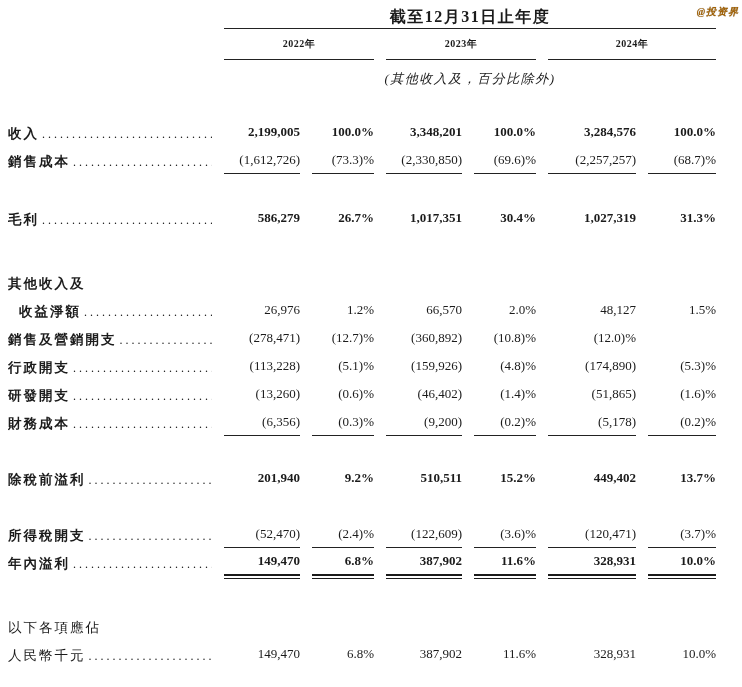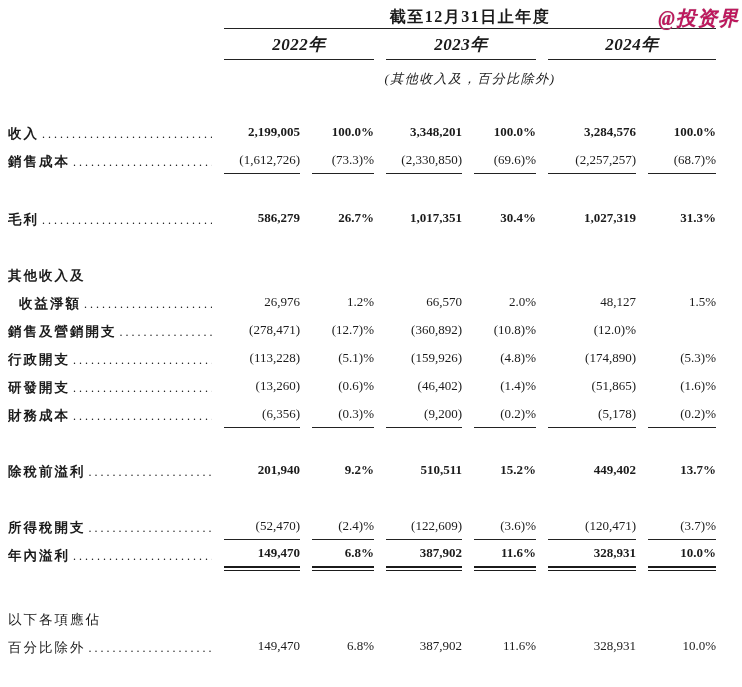--- a/index.html
+++ b/index.html
@@ -12,21 +12,21 @@
   .page {
     position:relative;
     width:742px; height:687px;
     box-sizing:border-box;
     padding:6px 0 0 8px;
     overflow:hidden;
     background:#fff;
   }
   .watermark {
     position:absolute; top:5px; right:3px;
-    color:#be185d; font-size:20px; font-weight:bold; font-style:italic;
+    color:#a16207; font-size:10px; font-weight:bold; font-style:italic;
     letter-spacing:1px;
     text-shadow:0 0 1px #bbb;
   }
   
   .hgrid, .trow {
     display:grid;
     grid-template-columns:204px 76px 62px 76px 62px 88px 68px;
     column-gap:12px;
     width:708px;
   }
@@ -35,21 +35,21 @@
     grid-column:2/8;
     display:flex; justify-content:center; align-items:flex-end;
     height:22px;
     border-bottom:1.2px solid #222;
     font-weight:bold; font-size:16px; letter-spacing:1.5px;
   }
   .h-year {
     height:30px;
     display:flex; justify-content:center; align-items:center;
     border-bottom:1.2px solid #222;
-    font-weight:bold; font-size:17px; letter-spacing:0.5px;font-style:italic;
+    font-weight:bold; font-size:10px; letter-spacing:0.5px;
   }
   .h-year.y1 { grid-column:2/4; }
   .h-year.y2 { grid-column:4/6; }
   .h-year.y3 { grid-column:6/8; }
   .h-note {
     grid-column:2/8;
     height:30px;
     display:flex; justify-content:center; align-items:center;
     font-style:italic; font-size:13px; letter-spacing:1.5px;
     padding-top:4px;
@@ -131,21 +131,21 @@
         <span class="lab">毛利</span>
         <span class="dots">......................................................................</span>
       </div>
       <div class="cell num has-val">586,279</div>
       <div class="cell num has-val">26.7%</div>
       <div class="cell num has-val">1,017,351</div>
       <div class="cell num has-val">30.4%</div>
       <div class="cell num has-val">1,027,319</div>
       <div class="cell num has-val">31.3%</div>
     </div>
-      <div class="trow u-none bold-label" style="margin-top: 28px; gap: 20px;">
+      <div class="trow u-none bold-label" style="margin-top: 36px; gap: 20px;">
       <div class="cell label-cell">
         <span class="lab">其他收入及</span>
 
       </div>
       <div class="cell num"></div>
       <div class="cell num"></div>
       <div class="cell num"></div>
       <div class="cell num"></div>
       <div class="cell num"></div>
       <div class="cell num"></div>
@@ -252,21 +252,21 @@
       </div>
       <div class="cell num"></div>
       <div class="cell num"></div>
       <div class="cell num"></div>
       <div class="cell num"></div>
       <div class="cell num"></div>
       <div class="cell num"></div>
     </div>
       <div class="trow u-none">
       <div class="cell label-cell">
-        <span class="lab">百分比除外</span>
+        <span class="lab">人民幣千元</span>
         <span class="dots">......................................................................</span>
       </div>
       <div class="cell num has-val">149,470</div>
       <div class="cell num has-val">6.8%</div>
       <div class="cell num has-val">387,902</div>
       <div class="cell num has-val">11.6%</div>
       <div class="cell num has-val">328,931</div>
       <div class="cell num has-val">10.0%</div>
     </div>
     </div>

